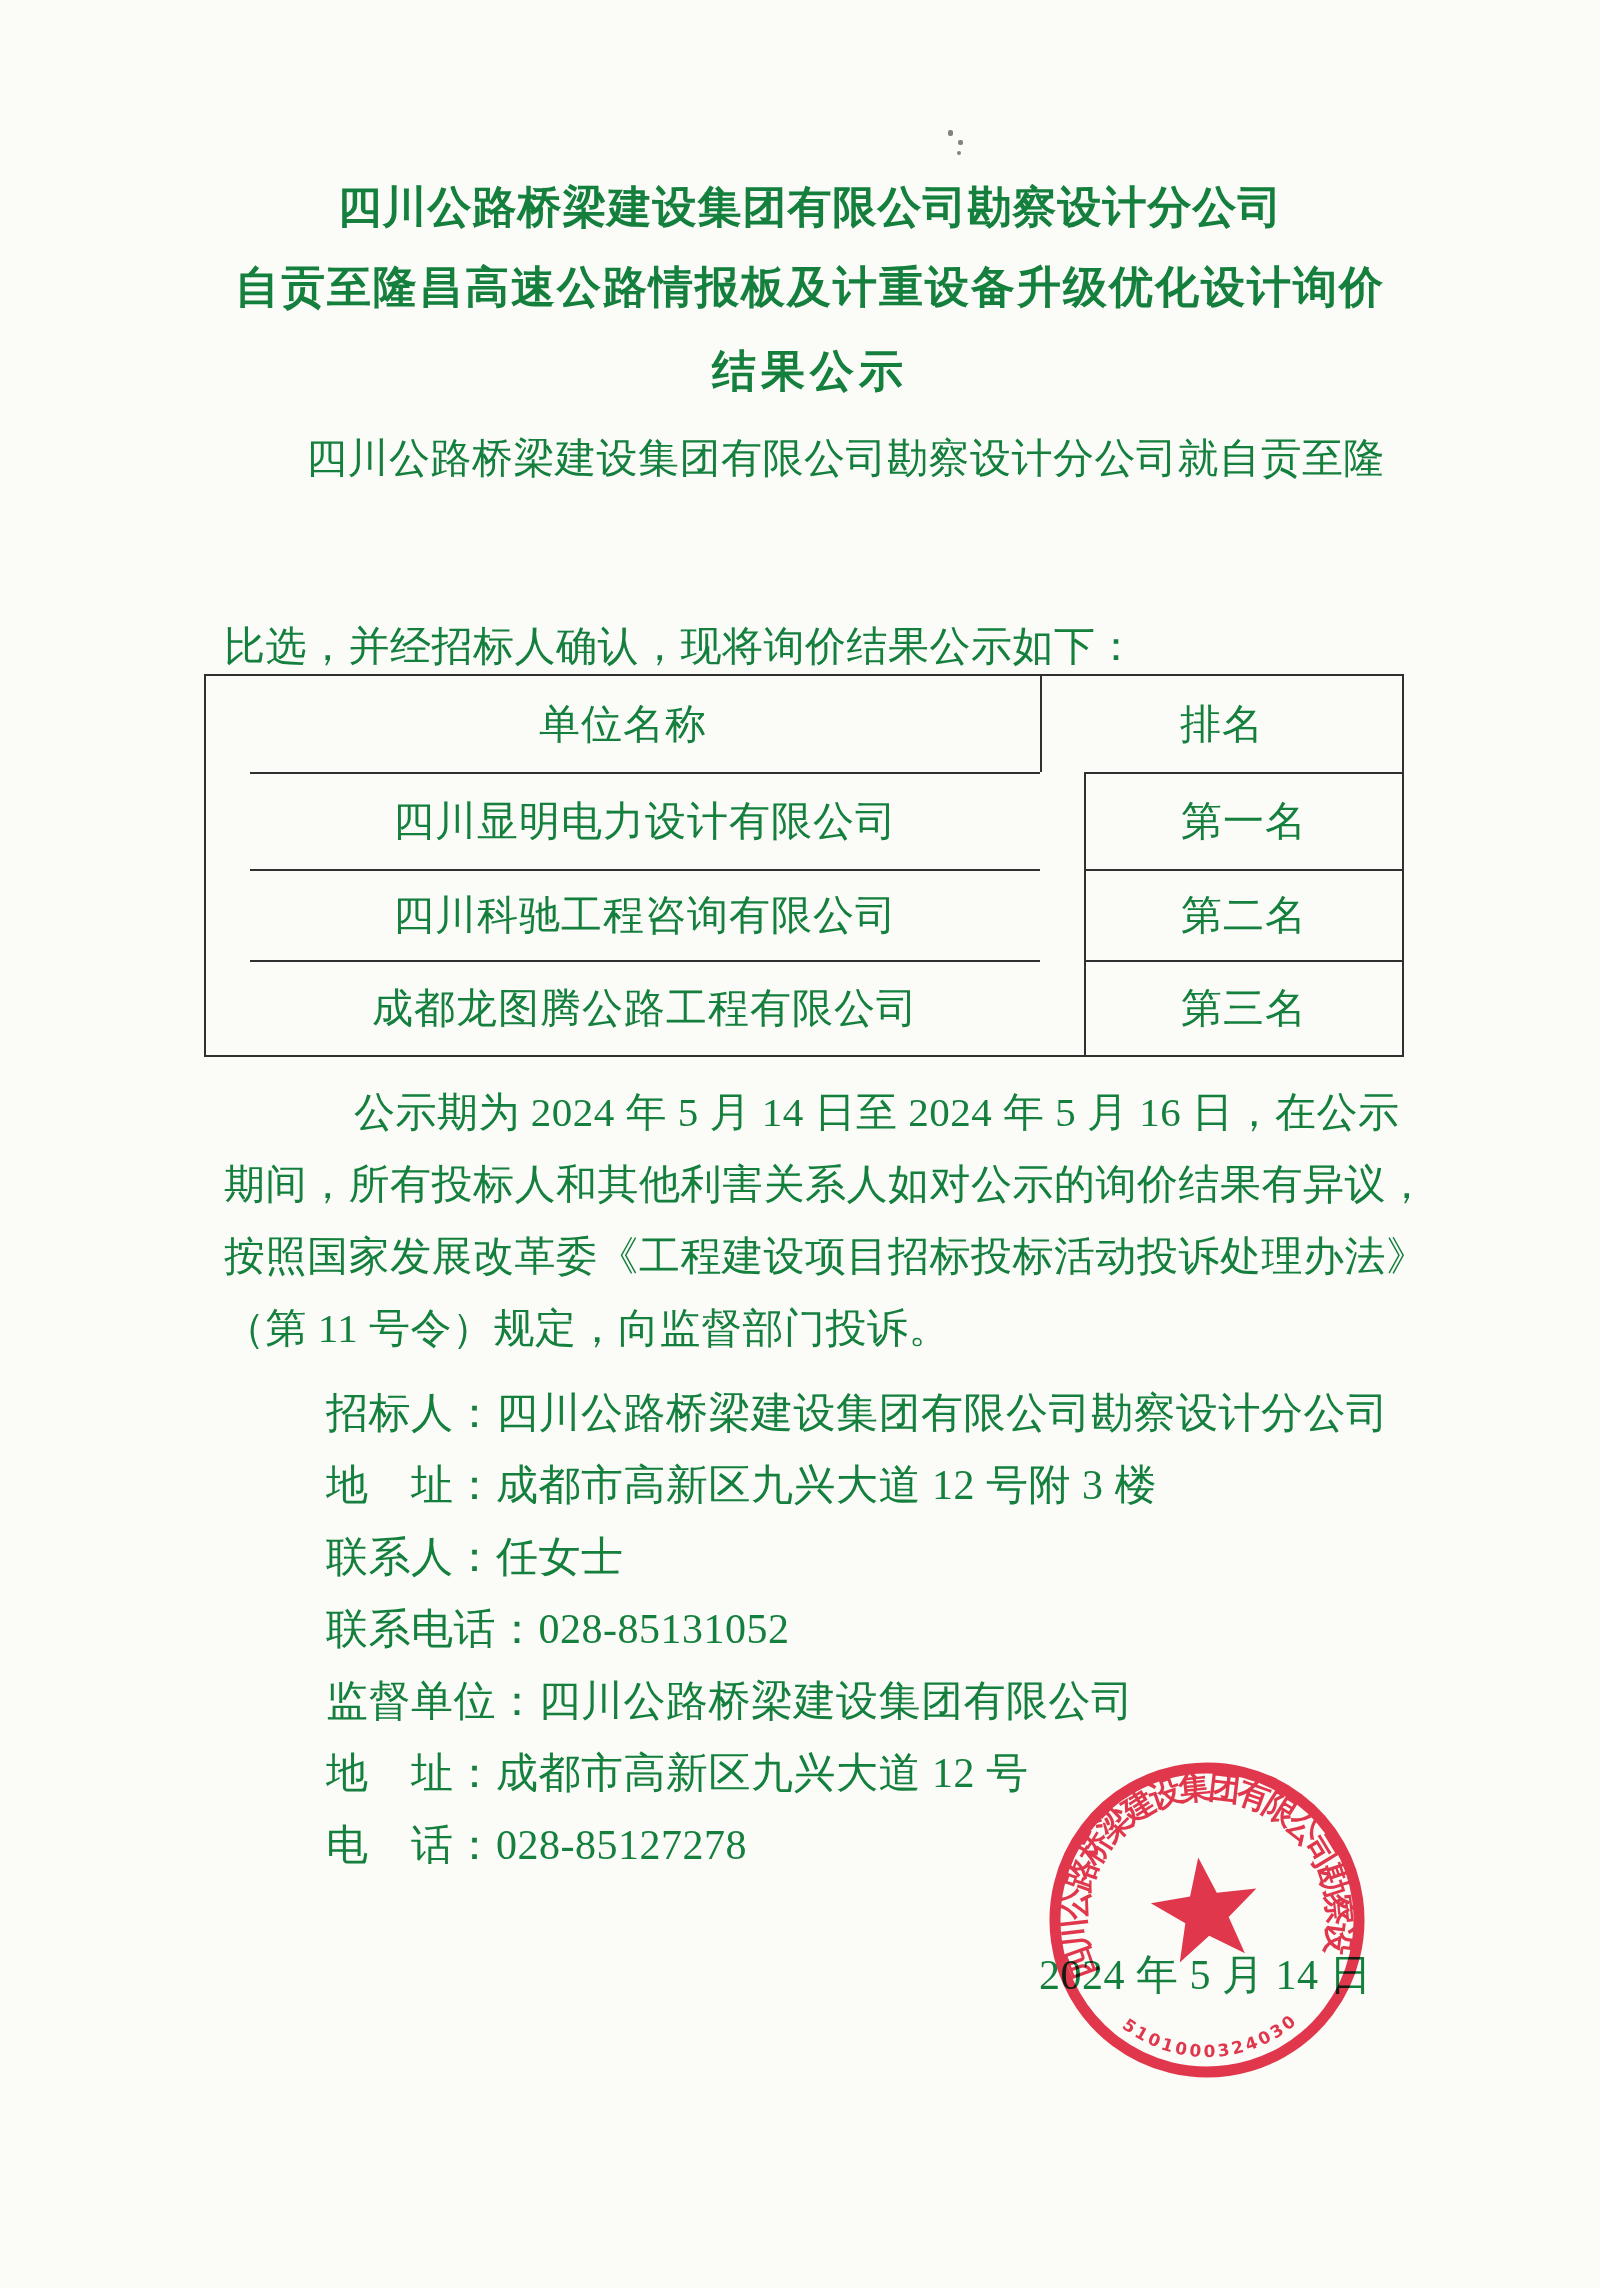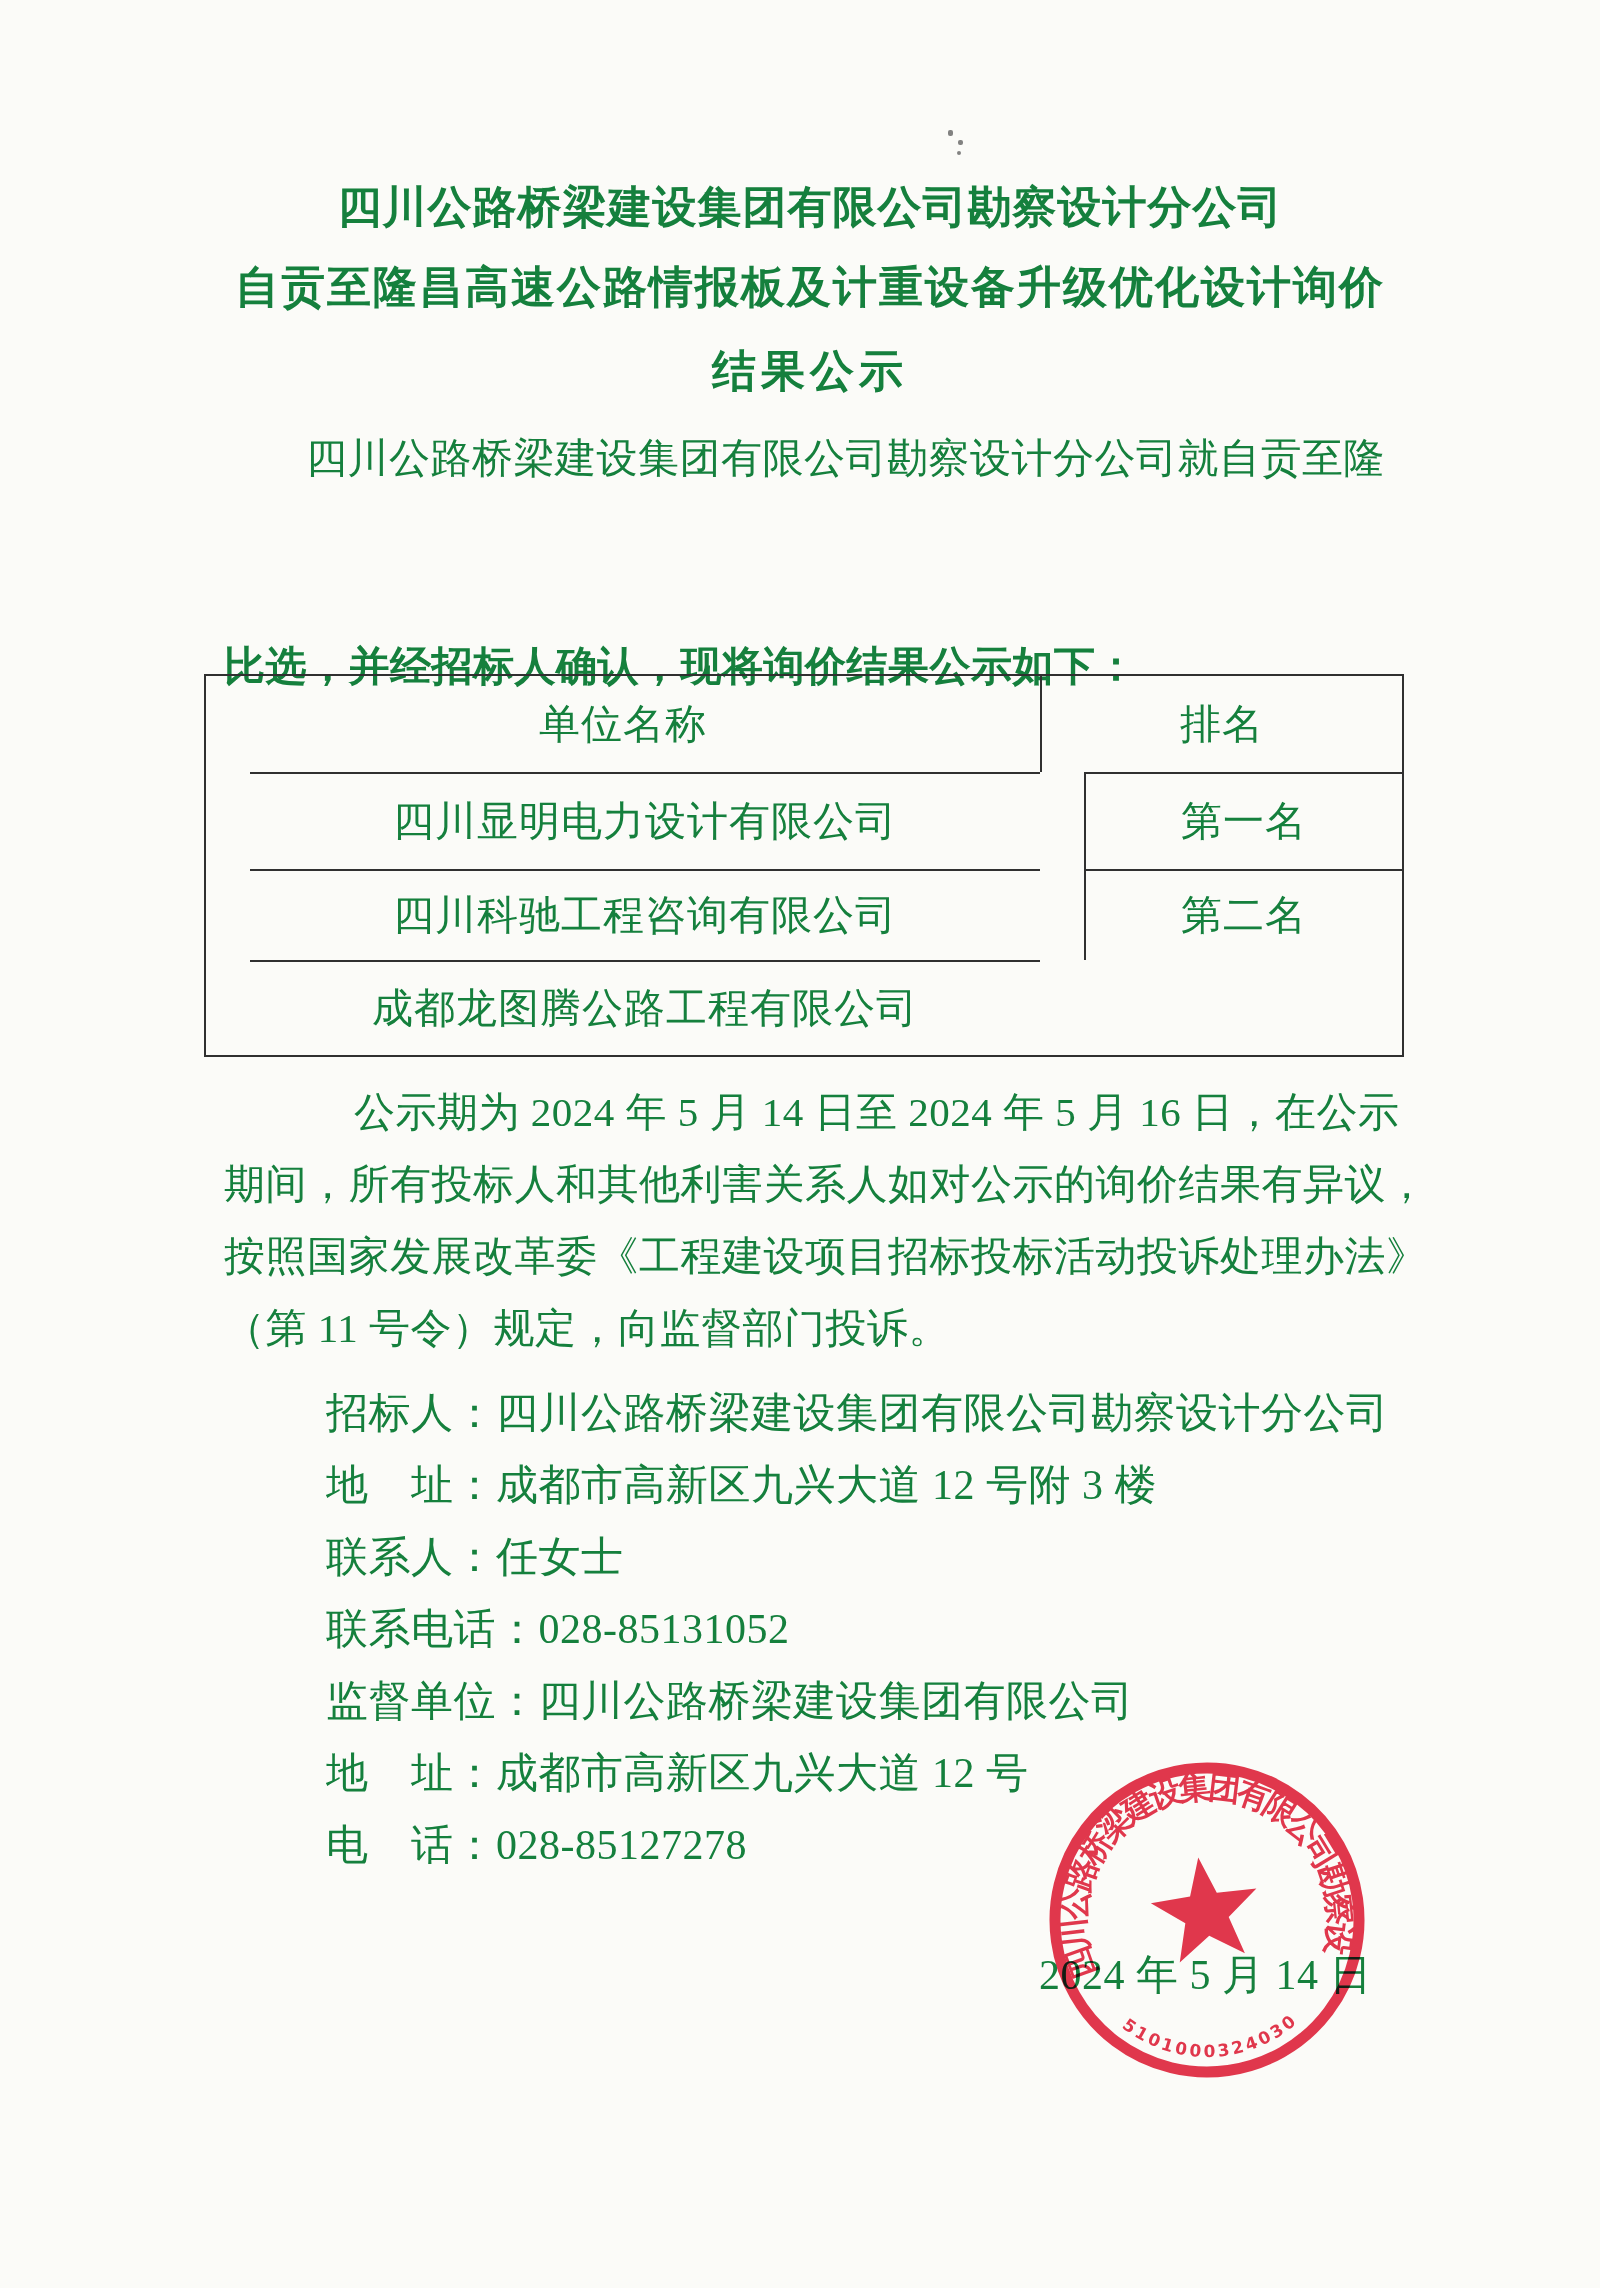--- a/index.html
+++ b/index.html
@@ -19,21 +19,21 @@
   .t1{top:184px;letter-spacing:1px;}
   .t2{top:264px;letter-spacing:2px;}
   .t3{top:348px;letter-spacing:5px;}
   .bline{
     position:absolute;left:224px;
     font-size:41px;line-height:1.12;white-space:nowrap;letter-spacing:0.5px;
   }
   .indent{left:306px;}
   .p1a{top:436px;}
   .p1b{top:523px;}
-  .p1c{top:644px;font-weight:bold;}
+  .p1c{top:624px;}
   .p2a{top:1090px;margin-left:48px;}
   .p2b{top:1162px;}
   .p2c{top:1234px;}
   .p2d{top:1306px;}
   .contact{left:326px;font-size:42px;}
   .c1{top:1390px;}
   .c2{top:1462px;}
   .c3{top:1534px;}
   .c4{top:1606px;}
   .c5{top:1678px;}
@@ -87,20 +87,21 @@
     <div class="cell">单位名称</div>
     <div class="cell rcol">排名</div>
 
     <div class="cell rrow">四川显明电力设计有限公司</div>
     <div class="cell rcol rrow">第一名</div>
 
     <div class="cell rrow">四川科驰工程咨询有限公司</div>
     <div class="cell rcol rrow">第二名</div>
 
     <div class="cell rrow">成都龙图腾公路工程有限公司</div>
+    <div class="cell rcol rrow">第三名</div>
   </div>
 
   <div class="bline indent p2a">公示期为 2024 年 5 月 14 日至 2024 年 5 月 16 日，在公示</div>
   <div class="bline p2b">期间，所有投标人和其他利害关系人如对公示的询价结果有异议，</div>
   <div class="bline p2c">按照国家发展改革委《工程建设项目招标投标活动投诉处理办法》</div>
   <div class="bline p2d">（第 11 号令）规定，向监督部门投诉。</div>
 
   <div class="bline contact c1">招标人：四川公路桥梁建设集团有限公司勘察设计分公司</div>
   <div class="bline contact c2">地　址：成都市高新区九兴大道 12 号附 3 楼</div>
   <div class="bline contact c3">联系人：任女士</div>

